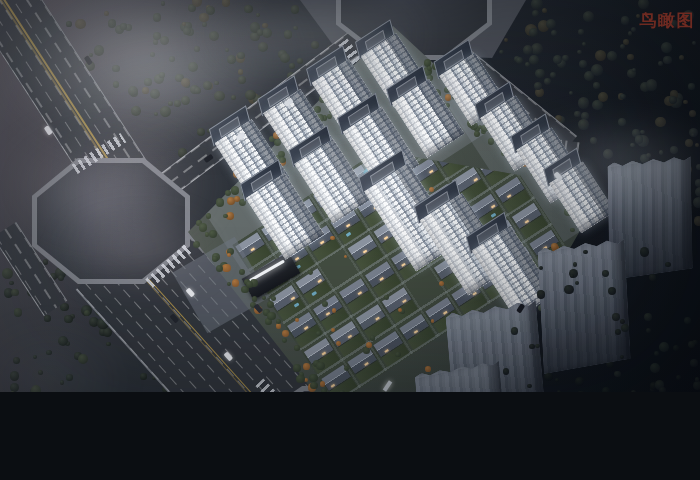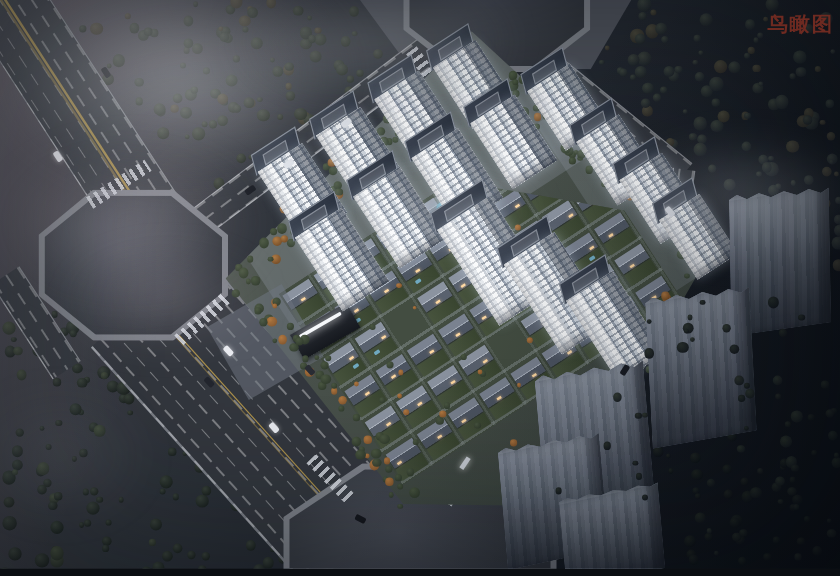--- a/index.html
+++ b/index.html
@@ -1,17 +1,17 @@
 <!DOCTYPE html>
 <html style="--label: #6e2a21;"><head>
 <meta charset="utf-8">
 <style>
   html,body{margin:0;padding:0;background:#0b0e12;}
   .scene{
-    position:relative;width:700px;height:474px;overflow:hidden;
+    position:relative;width:700px;height:392px;overflow:hidden;
     font-family:Liberation Sans, sans-serif;
     background:linear-gradient(118deg,#5c5660 0%,#43434b 16%,#2e333a 36%,#232830 56%,#171c23 76%,#0d1117 100%);
   }
   .layer{position:absolute;inset:0;}
   .lyr-forest{z-index:1}.lyr-roads{z-index:2}.lyr-parcel{z-index:3}
   .lyr-hedge{z-index:5}.lyr-towers{z-index:6}.lyr-grey{z-index:6}
   .lyr-fg{z-index:7}.lyr-cars{z-index:7}.lyr-fx{z-index:8}
 
   
   .road{position:absolute;

